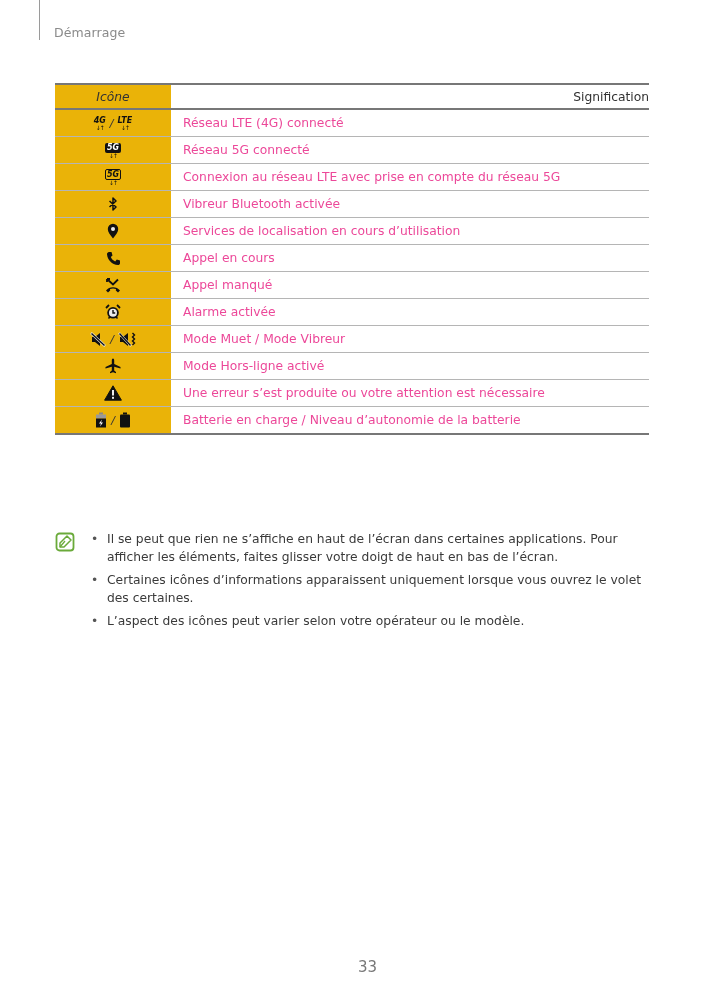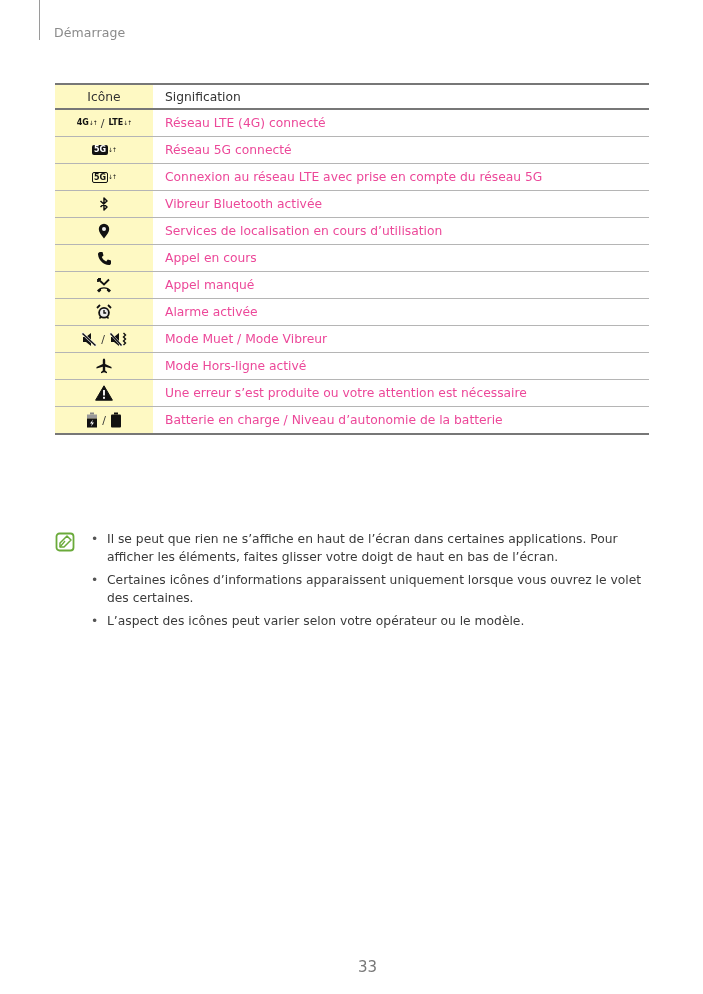--- a/index.html
+++ b/index.html
@@ -17,28 +17,28 @@
     .icon-table {
       position: absolute; left: 55px; top: 83px; width: 594px;
       border-collapse: collapse; font-size: 12.3px;
     }
     .icon-table th, .icon-table td {
       border-bottom: 1px solid #b5b5b5; padding: 0; height: 26px; vertical-align: middle;
     }
     .icon-table thead tr { border-top: 2px solid #777777; }
     .icon-table thead th { border-bottom: 2px solid #777777; height: 23px; font-weight: normal; color: #333; }
     .icon-table tbody tr:last-child td { border-bottom: 2px solid #777777; }
-    .col-icon { width: 98px; background: #fef9c3; text-align: center; }
+    .col-icon { width: 116px; background: #eab308; text-align: center; font-style: italic; }
     .col-meaning { text-align: left; padding-left: 12px !important; color: #ec4899; }
-    .th-meaning { text-align: left; padding-left: 12px !important; margin-left: 44px; }
+    .th-meaning { text-align: right; padding-left: 12px !important; margin-left: 44px; }
     .icon-cell { display: inline-flex; align-items: center; justify-content: center; gap: 3px; height: 22px; }
     .icon-cell svg { display: block; }
     .sep { font-size: 11px; color: #333; margin: 0 1px; }
     .lbl-small { font-weight: bold; font-size: 8px; line-height: 8px; color: #111; font-family: "DejaVu Sans", sans-serif; }
-    .net-icon { display: inline-flex; flex-direction: row; align-items: center; line-height: 1; }
+    .net-icon { display: inline-flex; flex-direction: column; align-items: center; line-height: 1; }
     .arrows { font-size: 6px; line-height: 6px; color: #111; letter-spacing: -1px; }
     .badge-5g-filled { background: #111; color: #fff; font-weight: bold; font-size: 8px; padding: 0 2px; border-radius: 2px; line-height: 10px; }
     .badge-5g-outline { border: 1px solid #111; color: #111; font-weight: bold; font-size: 8px; padding: 0 1px; border-radius: 2px; line-height: 9px; }
 
     .note {
       position: absolute; left: 55px; top: 503px; width: 594px; margin-top: 27px;
     }
     .note-icon { position: absolute; left: 0; top: 2px; width: 20px; height: 20px; }
     .note-list { list-style: none; margin: 0; padding: 0 0 0 36px; font-size: 12.3px; line-height: 18px; color: #3a3a3a; }
     .note-list li { position: relative; padding-left: 16px; margin-bottom: 5px; }

